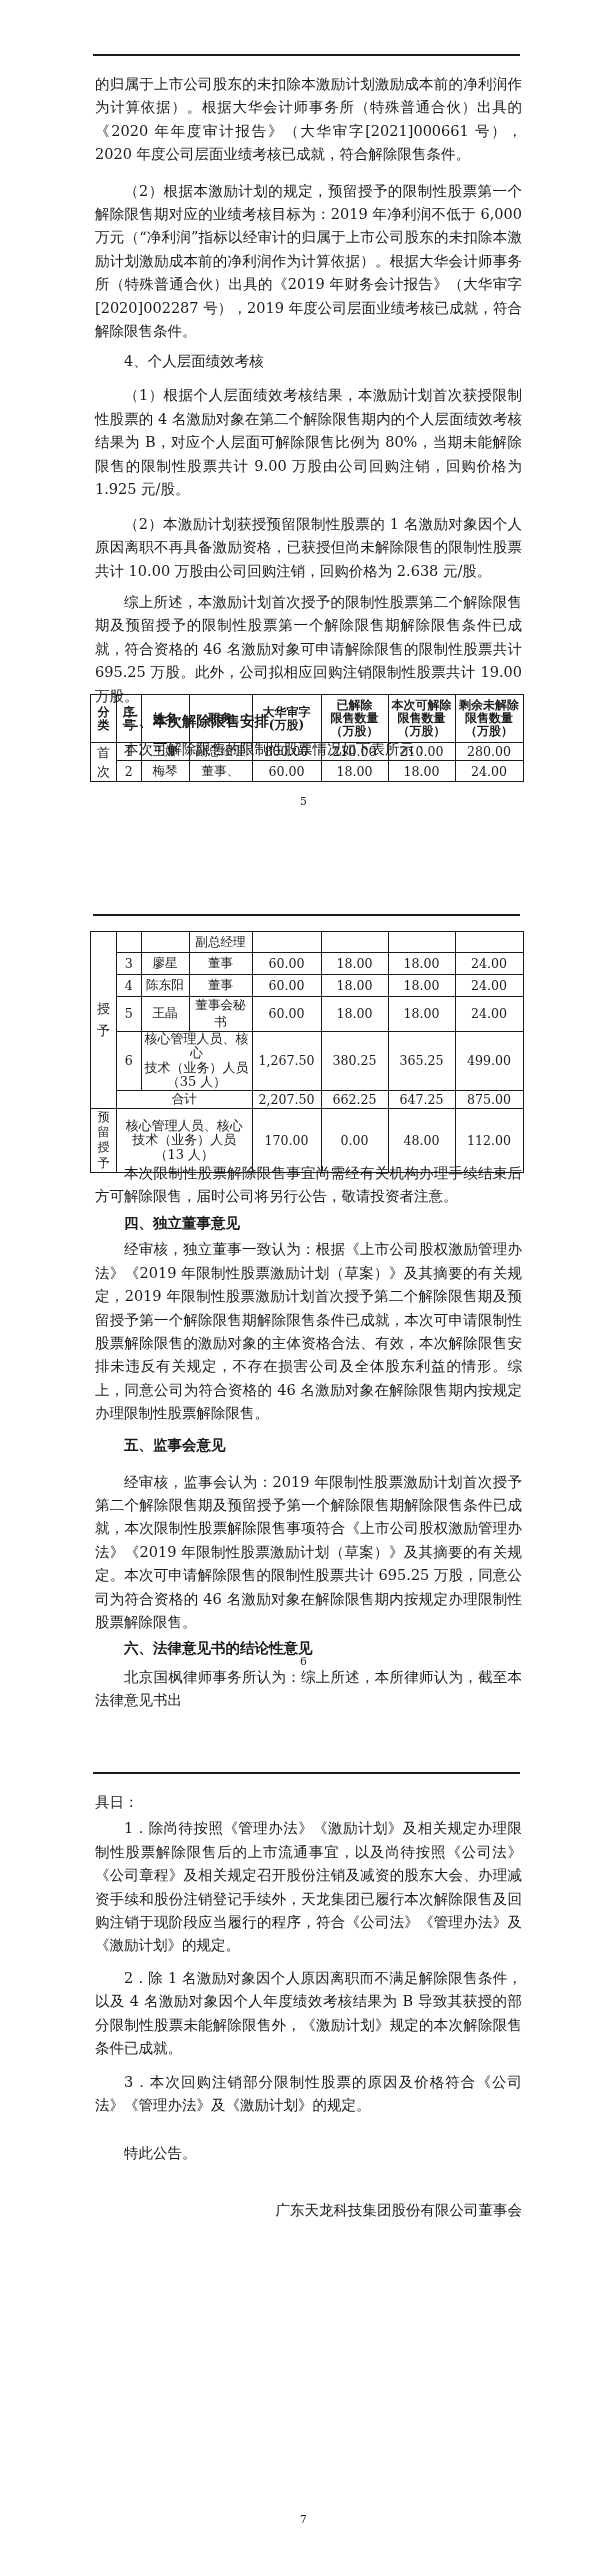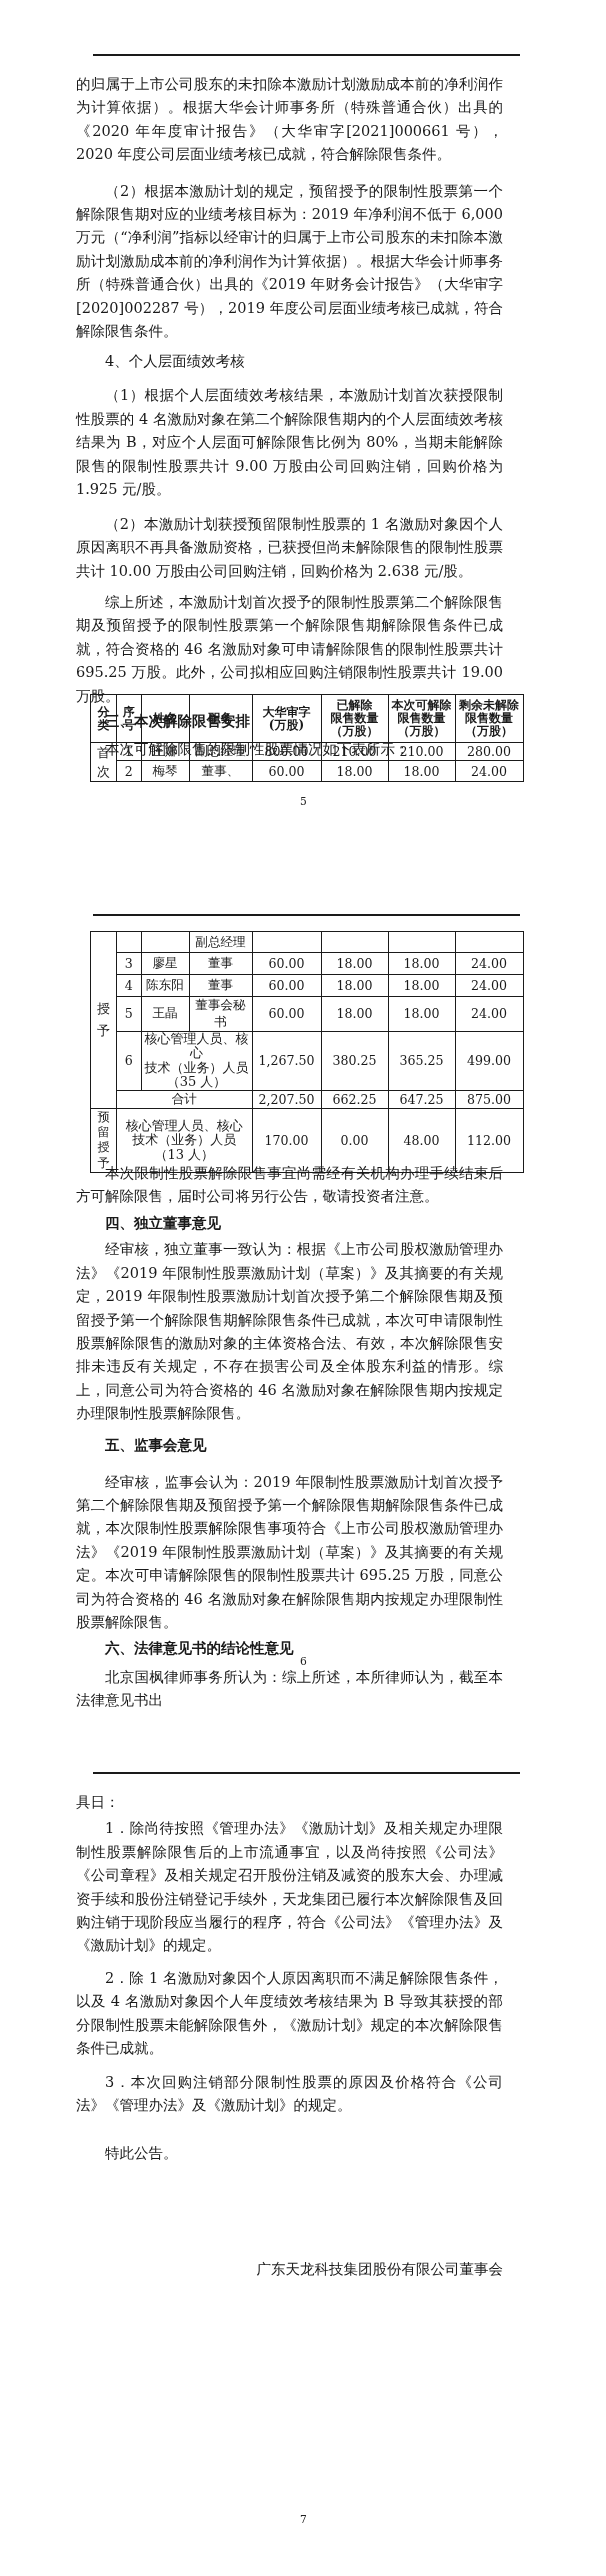--- a/index.html
+++ b/index.html
@@ -3,21 +3,21 @@
 <meta charset="utf-8">
 <style>
   html,body { margin:0; padding:0; background:#ffffff; }
   .doc {
     position:relative; width:607px; height:2576px; overflow:hidden;
     background:#ffffff; color:#1a1a1a;
     font-family:"DejaVu Serif","Liberation Serif",serif;
   }
   .page-rule { position:absolute; left:93px; width:427px; height:1.5px; background:#1a1a1a; }
   .pagenum { position:absolute; left:0; width:607px; text-align:center; font-size:10.7px; color:#222; }
-  .textblock { position:absolute; left:76px; width:427px; font-size:14.5px; line-height:23.4px; text-align:justify; }
+  .textblock { position:absolute; left:95px; width:427px; font-size:14.5px; line-height:23.4px; text-align:justify; }
   .textblock p { margin:0; text-indent:2em; }
   .textblock p.noindent { text-indent:0; }
   .textblock p.sect { font-weight:bold; }
   .sig { text-align:right; text-indent:0 !important; }
   .sig-date { padding-right:22px; }
 
   table.utable {
     position:absolute; left:90px; border-collapse:collapse; table-layout:fixed;
     width:433px; text-align:center; font-size:12.6px;
   }
@@ -203,19 +203,19 @@
   <div class="pagenum" style="top:1655px">6</div>
 
   <div class="page-rule" style="top:1772px"></div>
 
   <div class="textblock" style="top:1791px">
     <p class="noindent">具日：</p>
     <p style="margin-top:3px">1．除尚待按照《管理办法》《激励计划》及相关规定办理限制性股票解除限售后的上市流通事宜，以及尚待按照《公司法》《公司章程》及相关规定召开股份注销及减资的股东大会、办理减资手续和股份注销登记手续外，天龙集团已履行本次解除限售及回购注销于现阶段应当履行的程序，符合《公司法》《管理办法》及《激励计划》的规定。</p>
     <p style="margin-top:9.2px">2．除 1 名激励对象因个人原因离职而不满足解除限售条件，以及 4 名激励对象因个人年度绩效考核结果为 B 导致其获授的部分限制性股票未能解除限售外，《激励计划》规定的本次解除限售条件已成就。</p>
     <p style="margin-top:10px">3．本次回购注销部分限制性股票的原因及价格符合《公司法》《管理办法》及《激励计划》的规定。</p>
     <p style="margin-top:24.5px">特此公告。</p>
-    <p class="sig" style="margin-top:93px">广东天龙科技集团股份有限公司董事会</p>
+    <p class="sig" style="margin-top:34px">广东天龙科技集团股份有限公司董事会</p>
   </div>
 
   <div class="pagenum" style="top:2513px">7</div>
 
 </div>
 
 
 </body></html>

